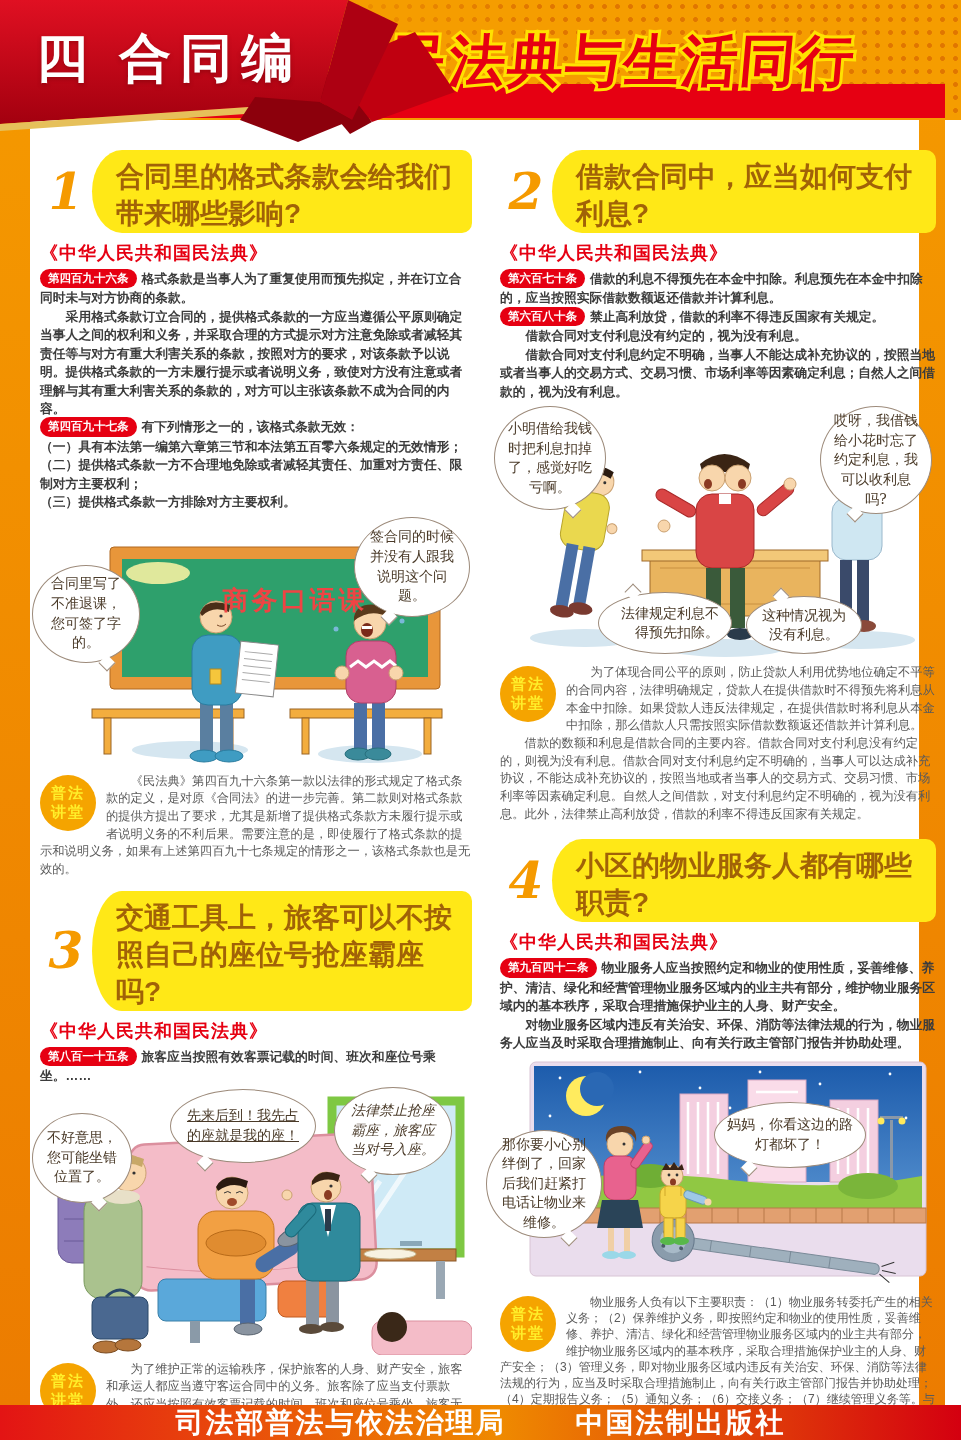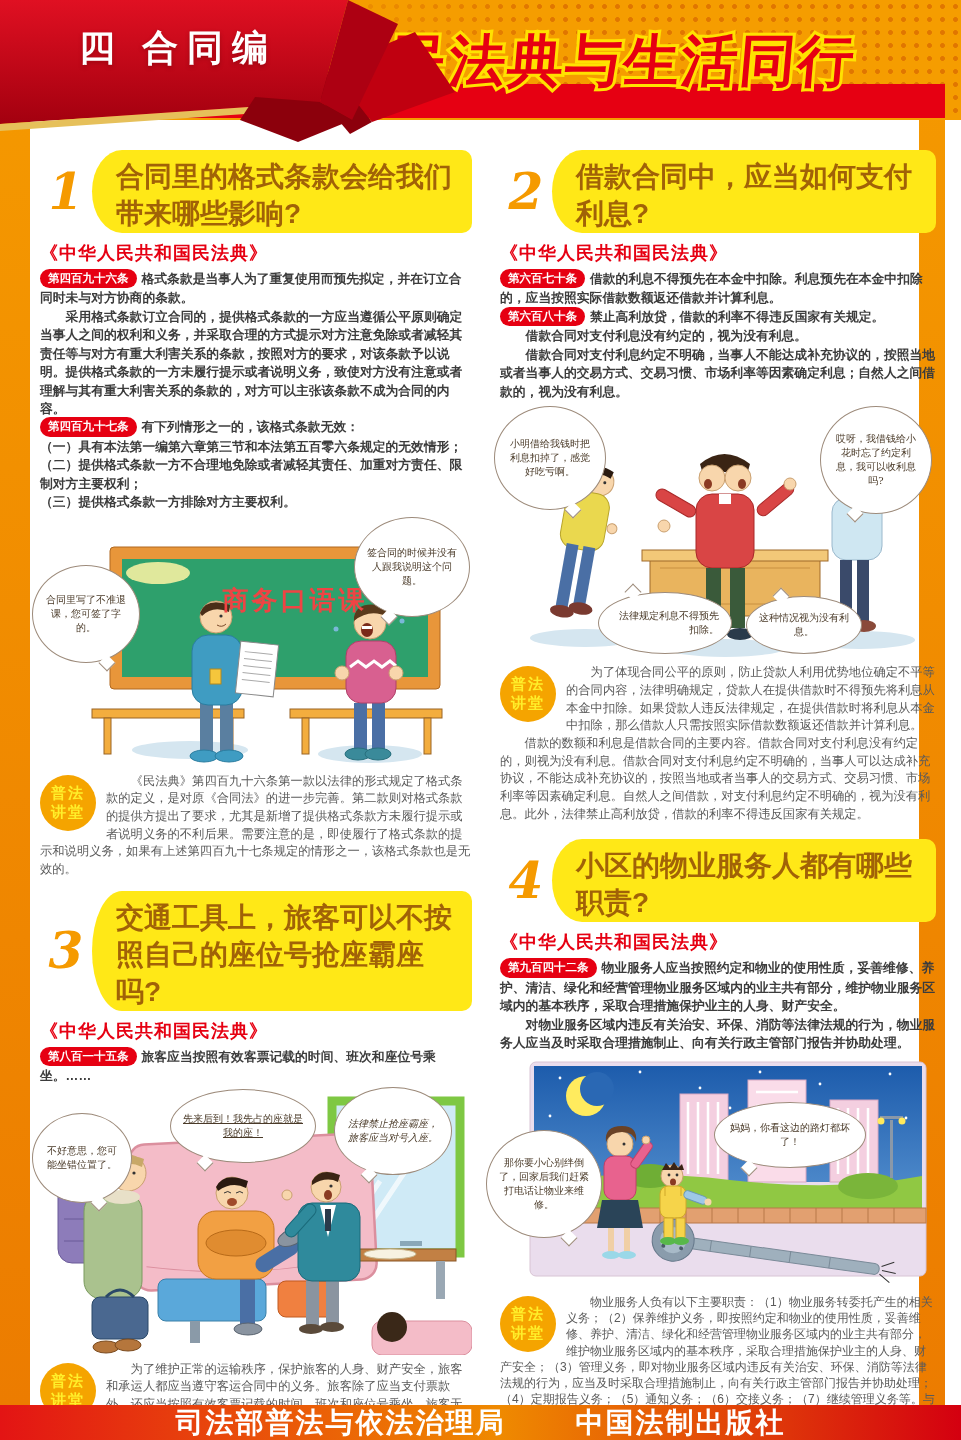--- a/index.html
+++ b/index.html
@@ -14,23 +14,23 @@
 
   
   .header{position:absolute;left:0;top:0;width:961px;height:120px;z-index:2;
     background-color:#f59d00;
     background-image:linear-gradient(250deg, rgba(245,157,0,0) 42%, #f59d00 72%),
                      radial-gradient(#e07600 2.1px, rgba(224,118,0,0) 2.8px);
     background-size:100% 100%,13px 13px;}
   .header-bar{position:absolute;left:0;top:84px;width:945px;height:34px;background:#e60012;}
   .main-title-svg{position:absolute;left:380px;top:12px;}
   .ribbon-svg{position:absolute;left:0;top:0;}
-  .ribbon-title{position:absolute;left:36px;top:24px;color:#fff;font-size:36px;font-weight:bold;
+  .ribbon-title{position:absolute;left:36px;top:24px;color:#fff;font-size:52px;font-weight:bold;
     letter-spacing:9px;font-family:"Liberation Serif","DejaVu Serif",serif;
-    text-shadow:0 2px 4px rgba(80,0,0,.35);z-index:3;margin-left:43px;}
+    text-shadow:0 2px 4px rgba(80,0,0,.35);z-index:3;}
 
   
   .col{position:absolute;top:140px;z-index:2;}
   .col-left{left:40px;width:432px;}
   .col-right{left:500px;width:436px;}
 
   
   .sec-head{display:flex;align-items:stretch;margin:10px 0 8px;}
   .sec-num{flex:0 0 52px;font-family:"DejaVu Serif","Liberation Serif",serif;font-style:italic;
     font-weight:bold;font-size:50px;color:#f59a00;display:flex;align-items:center;justify-content:center;}
@@ -42,21 +42,21 @@
 
   .law{font-size:12.8px;font-weight:bold;color:#3c3c3c;line-height:1.44;margin:0;}
   .law.indent{text-indent:2em;}
   .badge{display:inline-block;background:#e60012;color:#fff;font-size:11.5px;font-weight:bold;
     padding:1px 8px 2px;border-radius:10px;margin-right:5px;transform:translateY(-1px);}
 
   .cartoon{position:relative;margin:5px 0 6px;}
   .cartoon svg{display:block;}
   .bubble{position:absolute;background:#fff;border:1.5px solid #9d8b7b;border-radius:50%;
     display:flex;align-items:center;justify-content:center;text-align:center;
-    font-family:"DejaVu Serif","Liberation Serif",serif;font-size:10px;color:#4a3a28;
+    font-family:"DejaVu Serif","Liberation Serif",serif;font-size:14px;color:#4a3a28;
     line-height:1.4;padding:10px 12px;box-sizing:border-box;z-index:4;}
   .bubble::after{content:"";position:absolute;width:11px;height:11px;background:#fff;
     border-bottom:1.5px solid #9d8b7b;border-right:1.5px solid #9d8b7b;bottom:-7px;left:28px;
     transform:rotate(45deg);}
   .bubble.tail-right::after{left:auto;right:26px;}
   .bubble.tail-top::after{bottom:auto;top:-7px;transform:rotate(225deg);}
   .board-text{position:absolute;color:#ef4444;font-weight:bold;text-align:center;z-index:3;
     letter-spacing:3px;}
 
   .pufa{margin:6px 0 0;}

